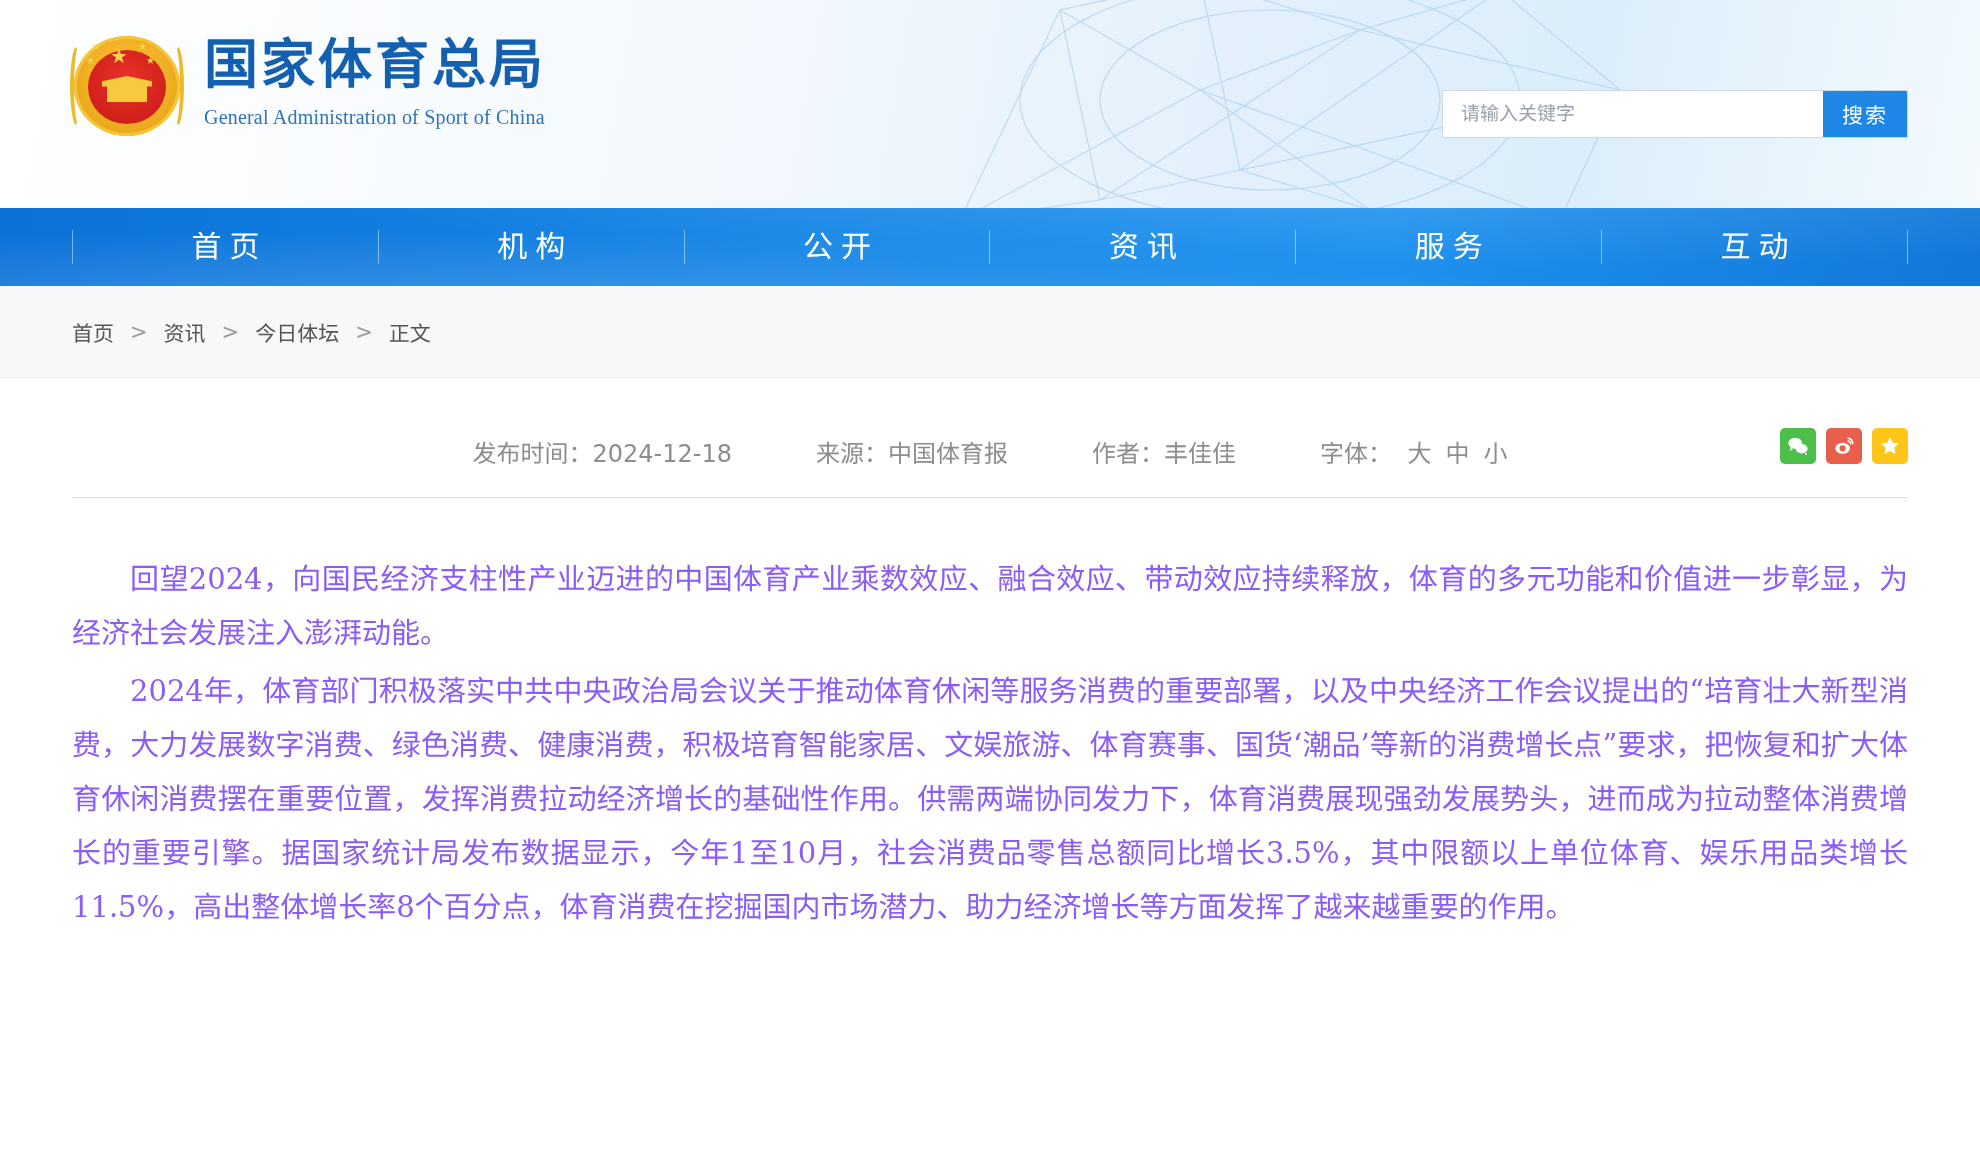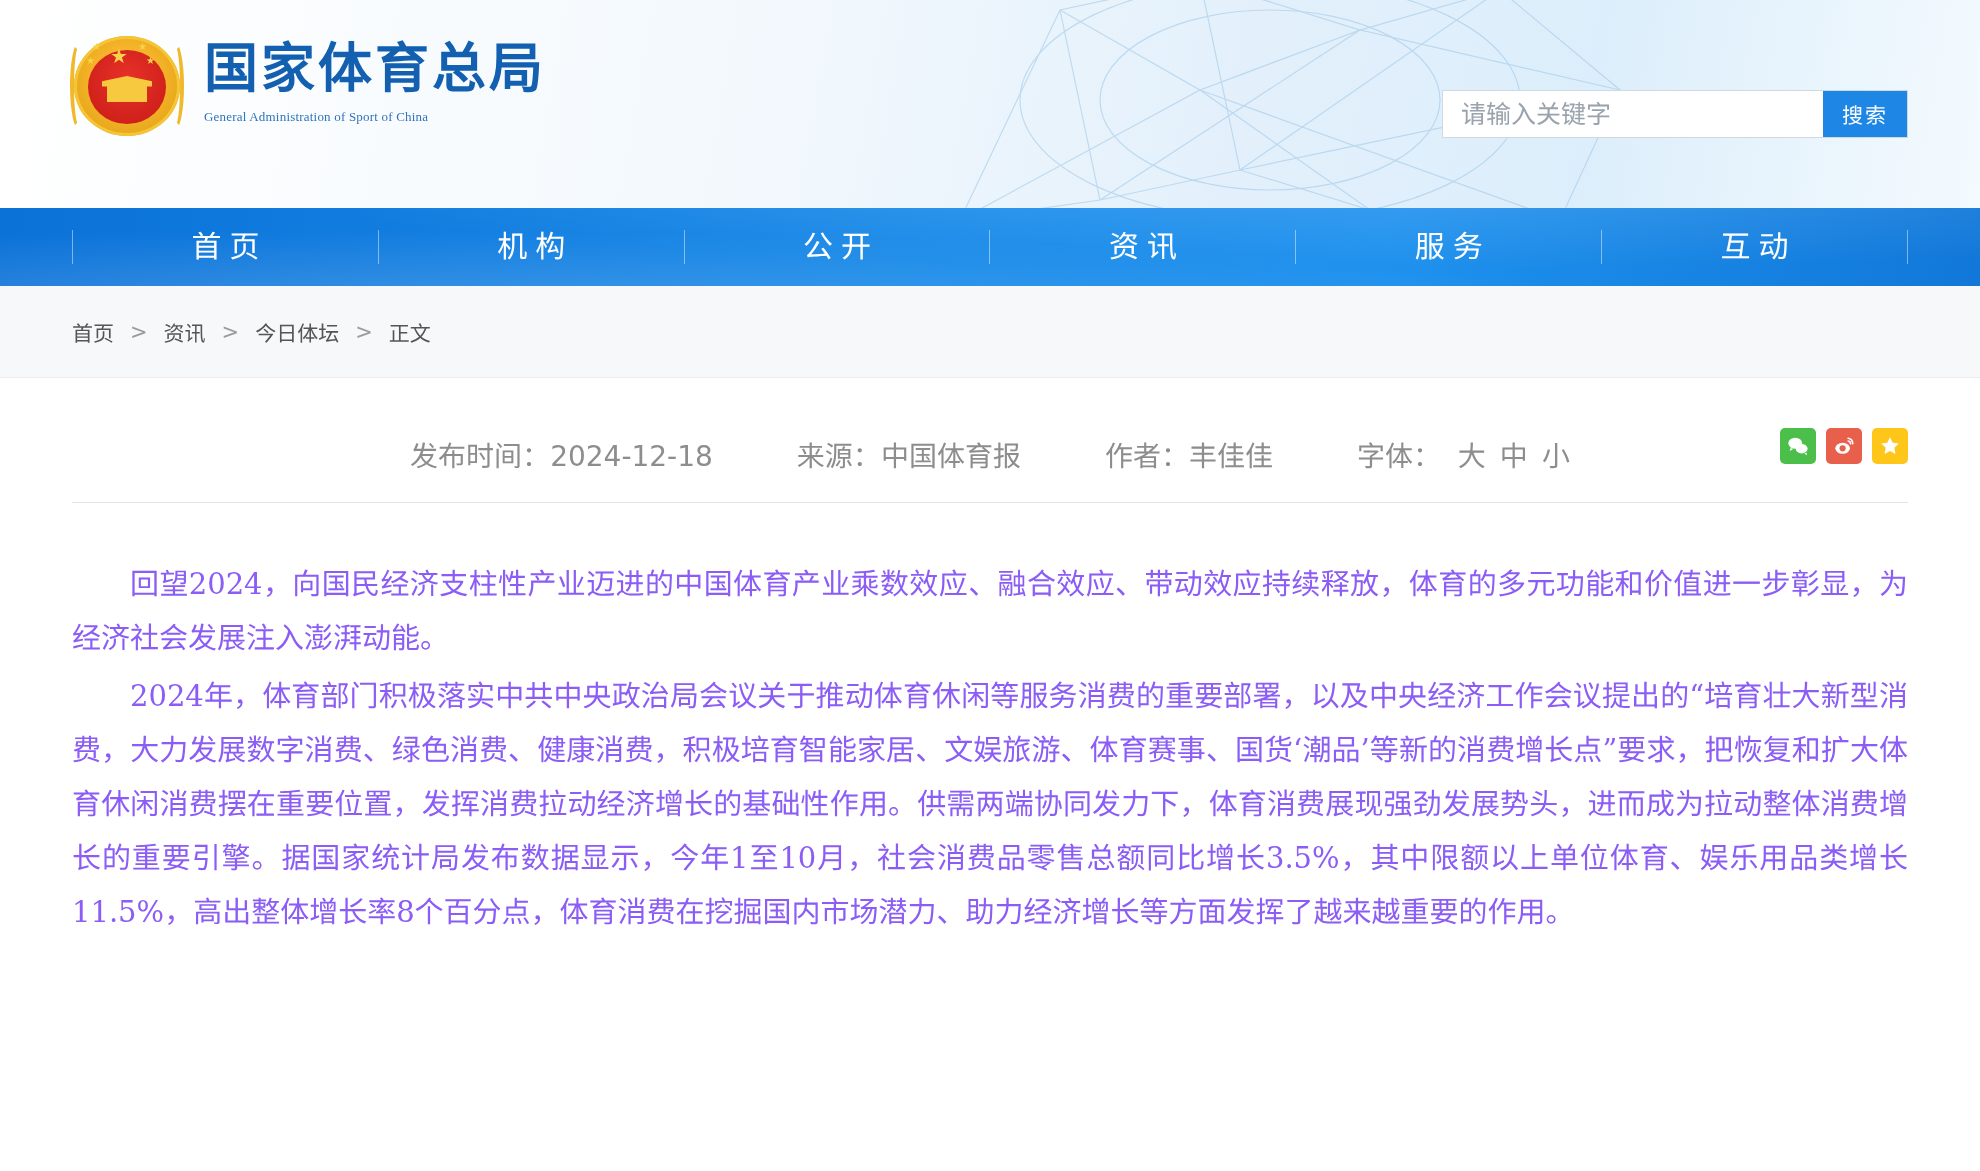--- a/index.html
+++ b/index.html
@@ -76,40 +76,40 @@
   .logo-text .cn {
     font-size: 54px;
     letter-spacing: 3px;
     font-weight: 700;
     color: #1360b0;
     line-height: 1.05;
     font-family: Liberation Mono, monospace;
   }
   .logo-text .en {
     margin-top: 8px;
-    font-size: 13px;
+    font-size: 20px;
     color: #2f74bb;
     letter-spacing: .2px;
     font-family: "Liberation Serif", serif;
   }
 
   .search-box {
     position: absolute;
     right: 72px; top: 90px;
     display: flex;
     height: 48px;
     width: 466px;
     background: #fff;
     border: 1px solid #cfd9e2;
   }
   .search-box input {
     flex: 1;
     border: 0; outline: none;
     padding: 0 18px;
-    font-size: 25px;
+    font-size: 19px;
     color: #333;
     background: transparent;
     font-family: "Liberation Sans", sans-serif;
   }
   .search-box input::placeholder { color: #9aa3ad; }
   .search-btn {
     width: 84px;
     border: 0;
     background: #1e87e5;
     color: #fff;
@@ -204,21 +204,21 @@
     align-items: center;
     justify-content: center;
     gap: 0;
     position: relative;
     padding-bottom: 28px;
     border-bottom: 1px solid #e2e2e2;
     font-family: "DejaVu Sans", "Liberation Sans", sans-serif;
   }
   .meta-item {
     color: #8d8d8d;
-    font-size: 28px;
+    font-size: 24px;
     padding: 0 42px;
     white-space: nowrap;
   }
   .meta-item .val { color: #8d8d8d; }
   .font-sizes { display: inline-flex; gap: 14px; margin-left: 8px; }
   .font-sizes span { cursor: pointer; }
   .share {
     position: absolute;
     right: 0; top: -6px;
     display: flex; gap: 10px;

